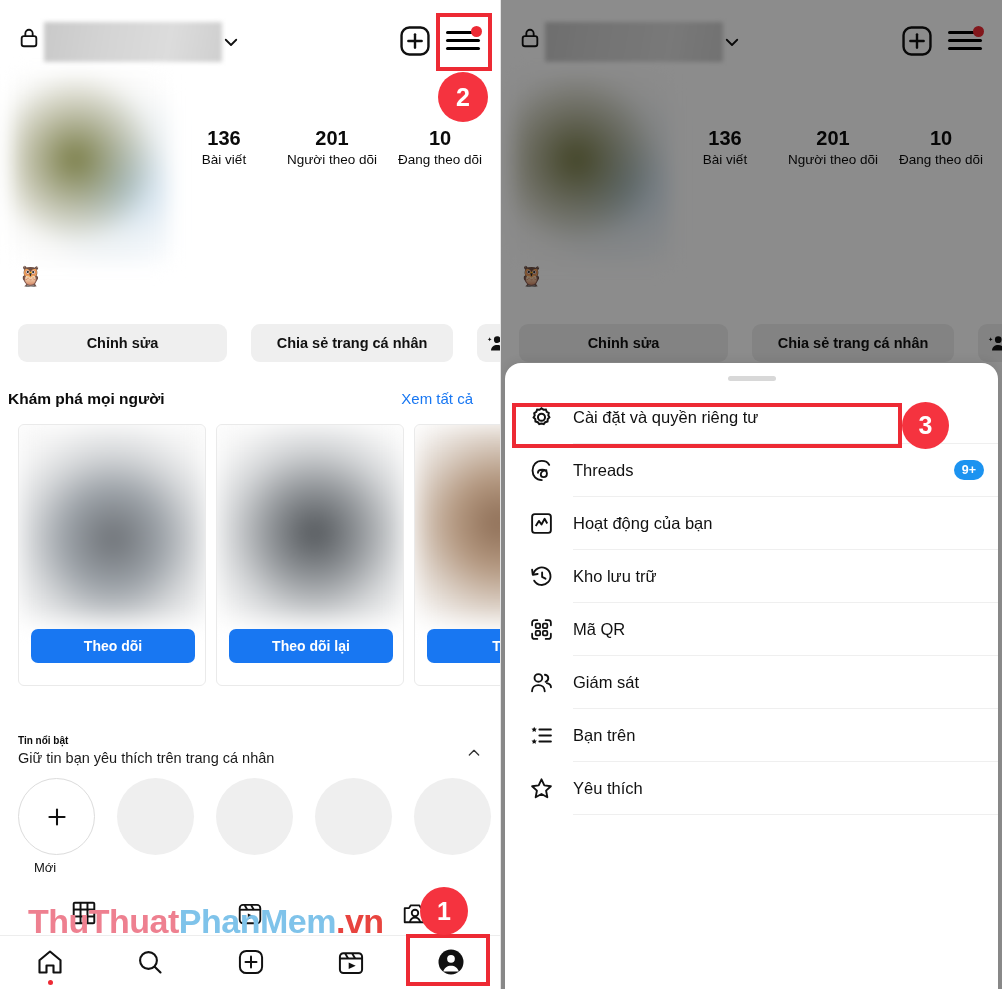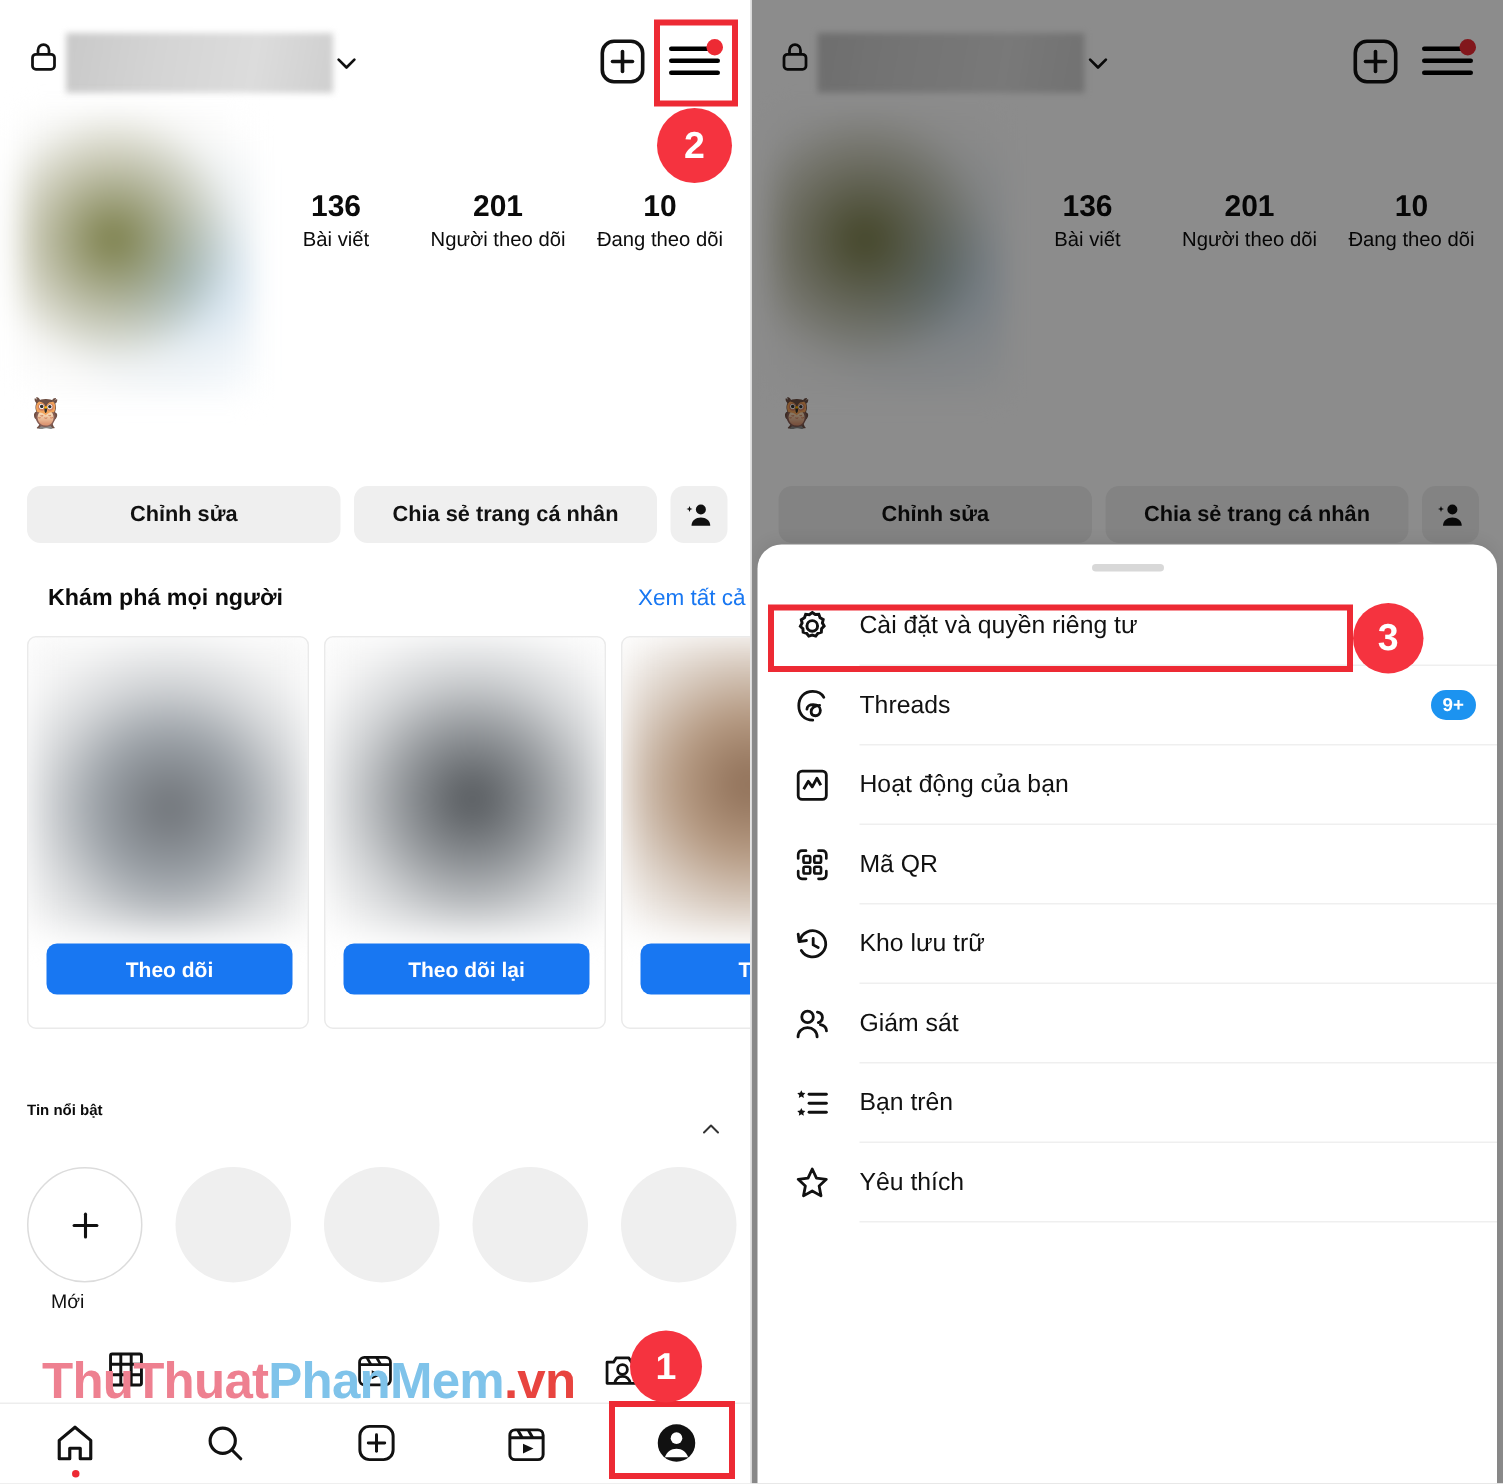--- a/index.html
+++ b/index.html
@@ -46,32 +46,32 @@
 
   .stats { position:absolute; left:176px; top:108px; width:312px; display:flex; }
   .stat { text-align:center; }
   .stat .num { font-size:20px; font-weight:bold; color:#0b0b0b; line-height:24px;margin-top:18px; }
   .stat .lbl { font-size:13.5px; color:#0b0b0b; line-height:20px; white-space:nowrap; }
   .s-posts { width:96px; }
   .s-folw  { width:120px; }
   .s-folg  { width:96px; }
 
   
-  .actions { position:absolute; left:18px; top:324px; display:flex; gap:9px; align-items:center; }
+  .actions { position:absolute; left:18px; top:324px; display:flex; gap:24px; align-items:center; }
   .btn-grey {
     background:#EFEFEF; border-radius:9px; height:38px;
     font-size:14.5px; font-weight:bold; color:#111;
     display:flex; align-items:center; justify-content:center;
   }
   .btn-edit  { width:209px; }
   .btn-share { width:202px; }
   .btn-adduser { width:38px; height:38px; background:#EFEFEF; border-radius:9px; display:flex; align-items:center; justify-content:center; }
 
   
-  .disc-row { position:absolute; left:32px; top:390px; width:465px; display:flex; justify-content:space-between; align-items:baseline; }
+  .disc-row { position:absolute; left:8px; top:390px; width:465px; display:flex; justify-content:space-between; align-items:baseline; }
   .disc-title { font-size:15.5px; font-weight:bold; color:#0b0b0b; }
   .disc-all { font-size:15px; color:#1877F2; }
 
   .cards { position:absolute; left:18px; top:424px; width:483px; height:262px; display:flex; gap:10px; }
   .card { width:188px; height:262px; border:1px solid #eaeaea; border-radius:6px; background:#fff; position:relative; flex:none; overflow:hidden; }
   .card .ph {
     position:absolute; left:0; top:0; width:188px; height:196px;
     filter: blur(11px);
   }
   .ph-a { background: radial-gradient(circle at 50% 58%, #6b6f74 0%, #9aa0a6 32%, #d8dadc 58%, #f6f6f6 80%); }
@@ -217,20 +217,21 @@
         <div class="fbtn">Theo dõi lại</div>
       </div>
       <div class="card">
         <div class="ph ph-c"></div>
         <div class="fbtn">Theo</div>
       </div>
     </div>
 
     <div class="hl-head">
       <div class="hl-t1">Tin nổi bật</div>
+      <div class="hl-t2">Giữ tin bạn yêu thích trên trang cá nhân</div>
     </div>
     <span class="hl-caret">
       <svg viewBox="0 0 24 24" width="16" height="16" fill="none" stroke="#333" stroke-width="2" stroke-linecap="round" stroke-linejoin="round">
           <polyline points="5,15 12,8 19,15"></polyline>
         </svg>
     </span>
     <div class="hl-circles">
       <div class="hl-new">
         <svg viewBox="0 0 24 24" width="26" height="26" fill="none" stroke="#111" stroke-width="1.9" stroke-linecap="round">
             <line x1="12" y1="5" x2="12" y2="19"></line>
@@ -410,52 +411,52 @@
         </div>
 
         <div class="mitem">
           <span class="mico">
             <svg viewBox="0 0 24 24" width="25" height="25" fill="none" stroke="#111" stroke-width="1.8" stroke-linejoin="round">
               <rect x="3" y="3" width="18" height="18" rx="2.5"></rect>
               <polyline points="6.5,14.5 9.5,9.5 12,13 15,7.5 17.5,12"></polyline>
             </svg>
           </span>
           <span class="mlbl">Hoạt động của bạn</span>
+          <i class="sep"></i>
+        </div>
+
+        <div class="mitem">
+          <span class="mico">
+            <svg viewBox="0 0 24 24" width="25" height="25" fill="none" stroke="#111" stroke-width="1.8" stroke-linecap="round" stroke-linejoin="round">
+              <path d="M4 10a8.4 8.4 0 1 1 1 6"></path>
+              <polyline points="3,5.5 3.6,10.3 8.3,9.6"></polyline>
+              <polyline points="12.6,8.2 12.6,12.4 15.8,14.1"></polyline>
+            </svg>
+          </span>
+          <span class="mlbl">Kho lưu trữ</span>
           <i class="sep"></i>
         </div>
 
         <div class="mitem">
           <span class="mico">
             <svg viewBox="0 0 24 24" width="25" height="25" fill="none" stroke="#111" stroke-width="1.7" stroke-linecap="round">
               <path d="M3 8V5.4A2.4 2.4 0 0 1 5.4 3H8"></path>
                 <path d="M16 3h2.6A2.4 2.4 0 0 1 21 5.4V8"></path>
               <path d="M21 16v2.6a2.4 2.4 0 0 1-2.4 2.4H16"></path>
                 <path d="M8 21H5.4A2.4 2.4 0 0 1 3 18.6V16"></path>
               <rect x="6.4" y="6.4" width="4.3" height="4.3" rx="1"></rect>
                 <rect x="13.3" y="6.4" width="4.3" height="4.3" rx="1"></rect>
               <rect x="6.4" y="13.3" width="4.3" height="4.3" rx="1"></rect>
                 <rect x="13.3" y="13.3" width="4.3" height="4.3" rx="1"></rect>
             </svg>
           </span>
           <span class="mlbl">Mã QR</span>
           <i class="sep"></i>
         </div>
 
-        <div class="mitem">
-          <span class="mico">
-            <svg viewBox="0 0 24 24" width="25" height="25" fill="none" stroke="#111" stroke-width="1.8" stroke-linecap="round" stroke-linejoin="round">
-              <path d="M4 10a8.4 8.4 0 1 1 1 6"></path>
-              <polyline points="3,5.5 3.6,10.3 8.3,9.6"></polyline>
-              <polyline points="12.6,8.2 12.6,12.4 15.8,14.1"></polyline>
-            </svg>
-          </span>
-          <span class="mlbl">Kho lưu trữ</span>
-          <i class="sep"></i>
-        </div>
-
 
         <div class="mitem">
           <span class="mico">
             <svg viewBox="0 0 24 24" width="25" height="25" fill="none" stroke="#111" stroke-width="1.8" stroke-linecap="round" stroke-linejoin="round">
               <circle cx="9" cy="7.6" r="3.7"></circle>
                 <path d="M2.9 20.4c0-3.6 2.7-5.9 6.1-5.9s6.1 2.3 6.1 5.9"></path>
               <path d="M15.3 4.6c1.9.3 3.2 1.7 3.2 3.4 0 1.6-1.1 2.8-2.6 3.3"></path>
               <path d="M17.2 12.6c2.3.5 3.9 2 3.9 4"></path>
             </svg>
           </span>

